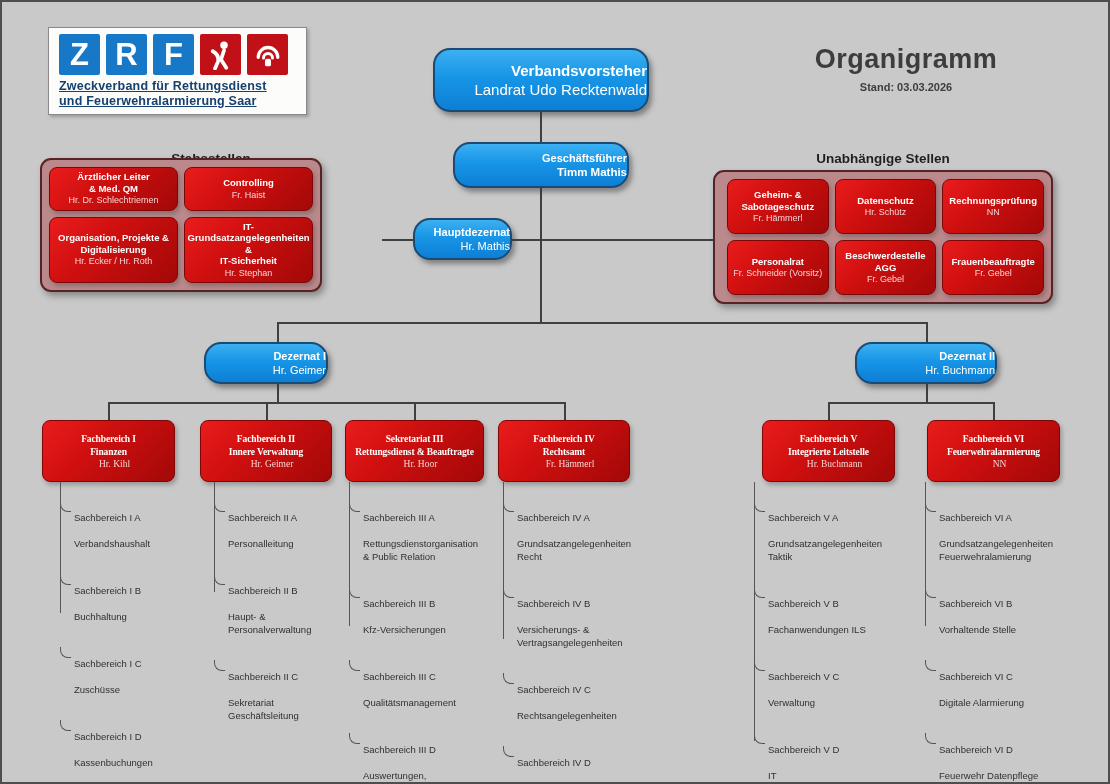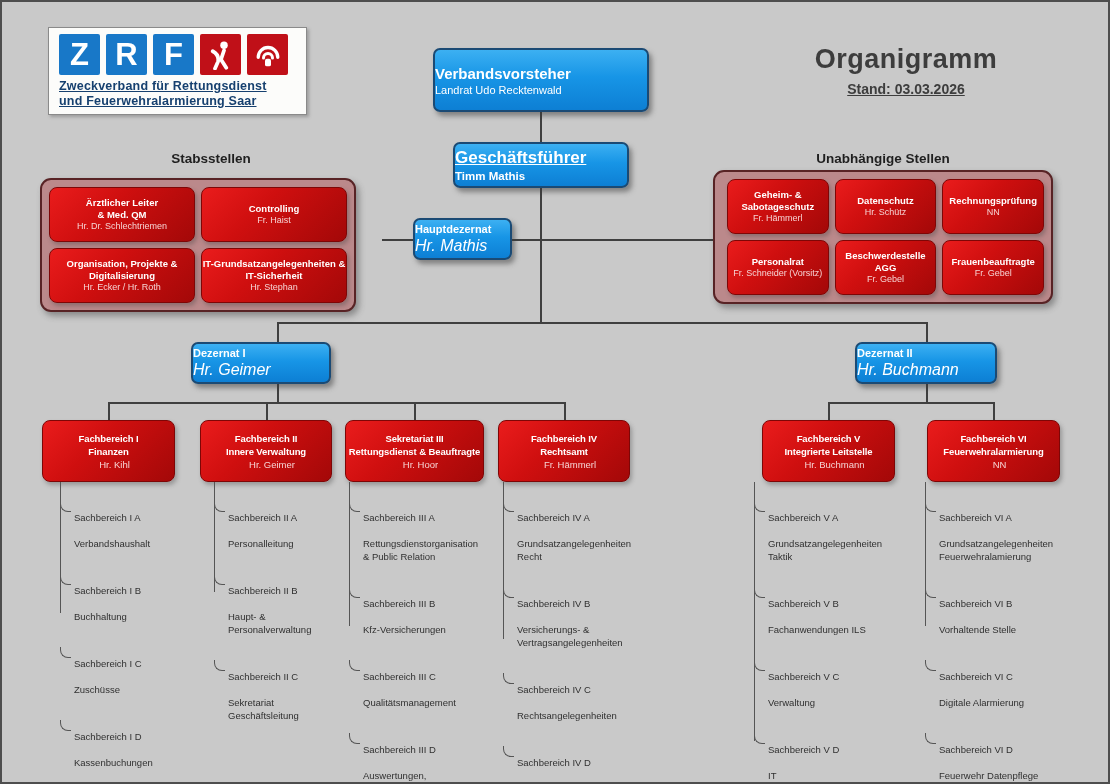--- a/index.html
+++ b/index.html
@@ -6,36 +6,36 @@
   .frame{position:relative;width:1106px;height:780px;background:#c9c9c9;border:2px solid #4e4e4e;overflow:hidden;}
   
   .logo{position:absolute;left:46px;top:25px;width:257px;height:86px;background:#fcfcfa;border:1px solid #8a8a8a;box-shadow:2px 2px 3px rgba(90,90,90,.4);}
   .logo-row{display:flex;gap:6px;padding:6px 0 0 10px;}
   .sq{width:41px;height:41px;display:flex;align-items:center;justify-content:center;font-weight:bold;font-size:31px;color:#fff;border-radius:2px;}
   .sq.blue{background:#1878c8;}
   .sq.red{background:#c01018;}
   .logo-cap{padding:4px 0 0 10px;font-weight:bold;font-size:12.5px;line-height:15px;color:#16406f;letter-spacing:.2px;text-decoration:underline;}
   
   .main-title{position:absolute;left:788px;top:42px;width:232px;text-align:center;font-size:27px;font-weight:bold;color:#3d3d3d;letter-spacing:.5px;}
-  .stand{position:absolute;left:788px;top:79px;width:232px;text-align:center;font-size:14px;font-weight:bold;color:#3d3d3d;text-decoration:underline;}
-  
-  .box-blue{position:absolute;background:linear-gradient(180deg,#3cb0f2 0%,#1795e6 45%,#0d7fd4 100%);border:2px solid #1b4a74;border-radius:7px;color:#fff;text-align:left;box-shadow:3px 4px 5px rgba(60,60,60,.5);display:flex;flex-direction:column;justify-content:center;gap:2px;box-sizing:border-box;}
+  .stand{position:absolute;left:788px;top:79px;width:232px;text-align:center;font-size:11px;font-weight:bold;color:#3d3d3d;}
+  
+  .box-blue{position:absolute;background:linear-gradient(180deg,#3cb0f2 0%,#1795e6 45%,#0d7fd4 100%);border:2px solid #1b4a74;border-radius:17px;color:#fff;text-align:right;box-shadow:3px 4px 5px rgba(60,60,60,.5);display:flex;flex-direction:column;justify-content:center;gap:2px;box-sizing:border-box;}
   .box-blue .t{font-weight:bold;}
-  .bb-big .t{font-size:15px;} .bb-big .n{font-size:11px;}
-  .bb-mid .t{font-size:17px;text-decoration:underline;} .bb-mid .n{font-size:11.5px;font-weight:bold;}
-  .bb-sml .t{font-size:11px;} .bb-sml .n{font-size:16px;font-style:italic;}
+  .bb-big .t{font-size:15px;} .bb-big .n{font-size:15px;}
+  .bb-mid .t{font-size:11px;} .bb-mid .n{font-size:11.5px;font-weight:bold;}
+  .bb-sml .t{font-size:11px;} .bb-sml .n{font-size:11px;}
   
   .grp-h{position:absolute;font-weight:bold;font-size:13.5px;color:#1f1f1f;text-align:center;}
   .group{position:absolute;background:#bb898b;border:2px solid #582325;border-radius:11px;box-shadow:3px 4px 6px rgba(60,60,60,.45);display:grid;gap:6px;padding:7px;box-sizing:border-box;}
   .g2{grid-template-columns:1fr 1fr;}
   .g3{grid-template-columns:1fr 1fr 1fr;padding-left:12px;}
   .box-red{background:linear-gradient(135deg,#ea1c1c 0%,#cf0f0f 40%,#a30808 100%);border:1px solid #7e0606;border-radius:8px;color:#fff;text-align:center;display:flex;flex-direction:column;justify-content:center;gap:1px;box-shadow:2px 3px 4px rgba(60,60,60,.35);box-sizing:border-box;}
   .box-red .t{font-weight:bold;font-size:9.5px;line-height:11.5px;white-space:pre-line;}
   .box-red .n{font-size:9px;line-height:11px;color:#f6d3d3;}
-  .fb-box{position:absolute;top:418px;height:62px;}
+  .fb-box{position:absolute;top:418px;height:62px;font-family:Liberation Serif, serif;}
   .fb-box .t{font-size:9.5px;line-height:12px;letter-spacing:-.1px;}
   .fb-box .n{font-size:9.5px;margin-left:12px;}
   
   .vl,.hl{position:absolute;background:#3f3f3f;}
   .vl{width:1.5px;} .hl{height:1.5px;}
   
   .sub-col{position:absolute;top:480px;padding-top:16px;font-size:9.5px;line-height:13px;color:#303030;box-sizing:border-box;}
   .sub-col::before{content:"";position:absolute;left:0;top:0;width:6px;height:var(--rail);border-left:1.4px solid #555;}
   .sub-item{position:relative;padding-left:14px;margin-bottom:8px;white-space:pre-line;}
   .sub-item::before{content:"";position:absolute;left:0;top:3px;width:10px;height:10px;border-left:1.4px solid #555;border-bottom:1.4px solid #555;border-bottom-left-radius:8px;}
@@ -100,21 +100,21 @@
   <div class="box-blue bb-mid" style="left:451px;top:140px;width:176px;height:46px">
     <div class="t">Geschäftsführer</div>
     <div class="n">Timm Mathis</div>
   </div>
   <div class="box-blue bb-sml" style="left:411px;top:216px;width:99px;height:42px">
     <div class="t">Hauptdezernat</div>
     <div class="n">Hr. Mathis</div>
   </div>
 
   <div class="grp-h" style="left:38px;top:149px;width:342px">Stabsstellen</div>
-  <div class="group g2" style="left:38px;top:176px;width:316px;height:134px">
+  <div class="group g2" style="left:38px;top:156px;width:282px;height:134px">
 
       <div class="box-red">
         <div class="t">Ärztlicher Leiter
 &amp; Med. QM</div>
         <div class="n">Hr. Dr. Schlechtriemen</div>
       </div>
 
       <div class="box-red">
         <div class="t">Controlling</div>
         <div class="n">Fr. Haist</div>
@@ -162,21 +162,21 @@
 AGG</div>
         <div class="n">Fr. Gebel</div>
       </div>
 
       <div class="box-red">
         <div class="t">Frauenbeauftragte</div>
         <div class="n">Fr. Gebel</div>
       </div>
     </div>
 
-  <div class="box-blue bb-sml" style="left:189px;top:340px;width:140px;height:42px">
+  <div class="box-blue bb-sml" style="left:202px;top:340px;width:124px;height:42px">
     <div class="t">Dezernat I</div>
     <div class="n">Hr. Geimer</div>
   </div>
   <div class="box-blue bb-sml" style="left:853px;top:340px;width:142px;height:42px">
     <div class="t">Dezernat II</div>
     <div class="n">Hr. Buchmann</div>
   </div>
 
   <div class="box-red fb-box" style="left:40px;width:133px">
     <div class="t">Fachbereich I</div>

